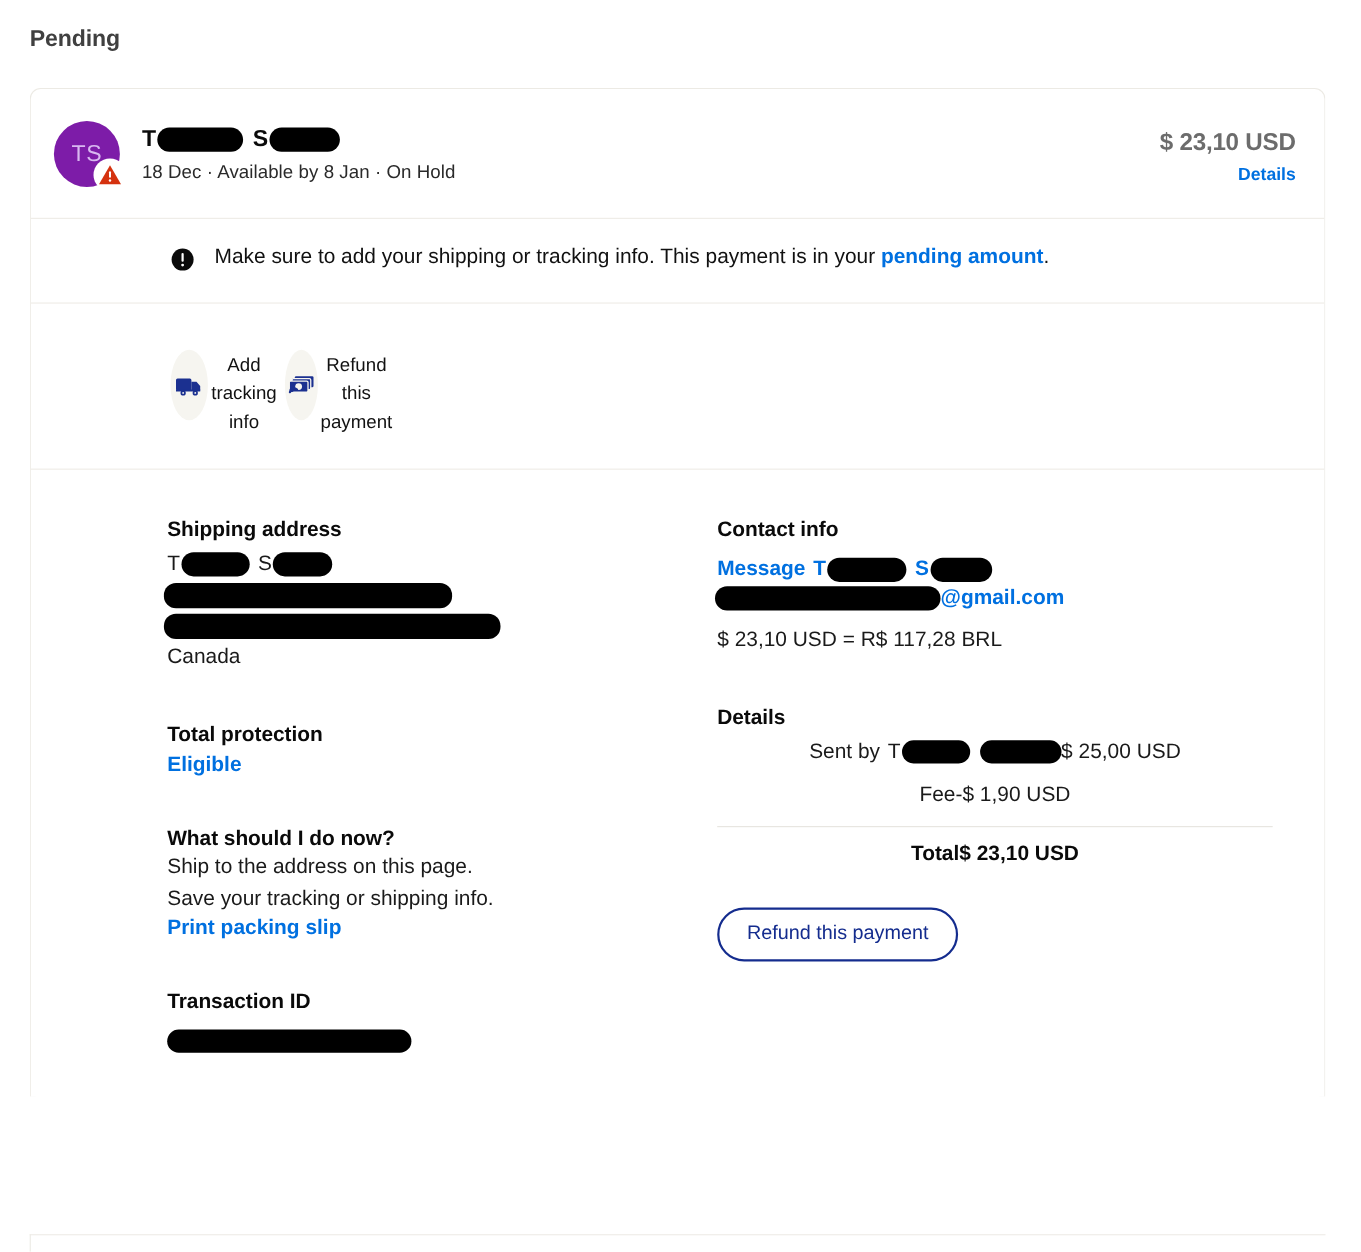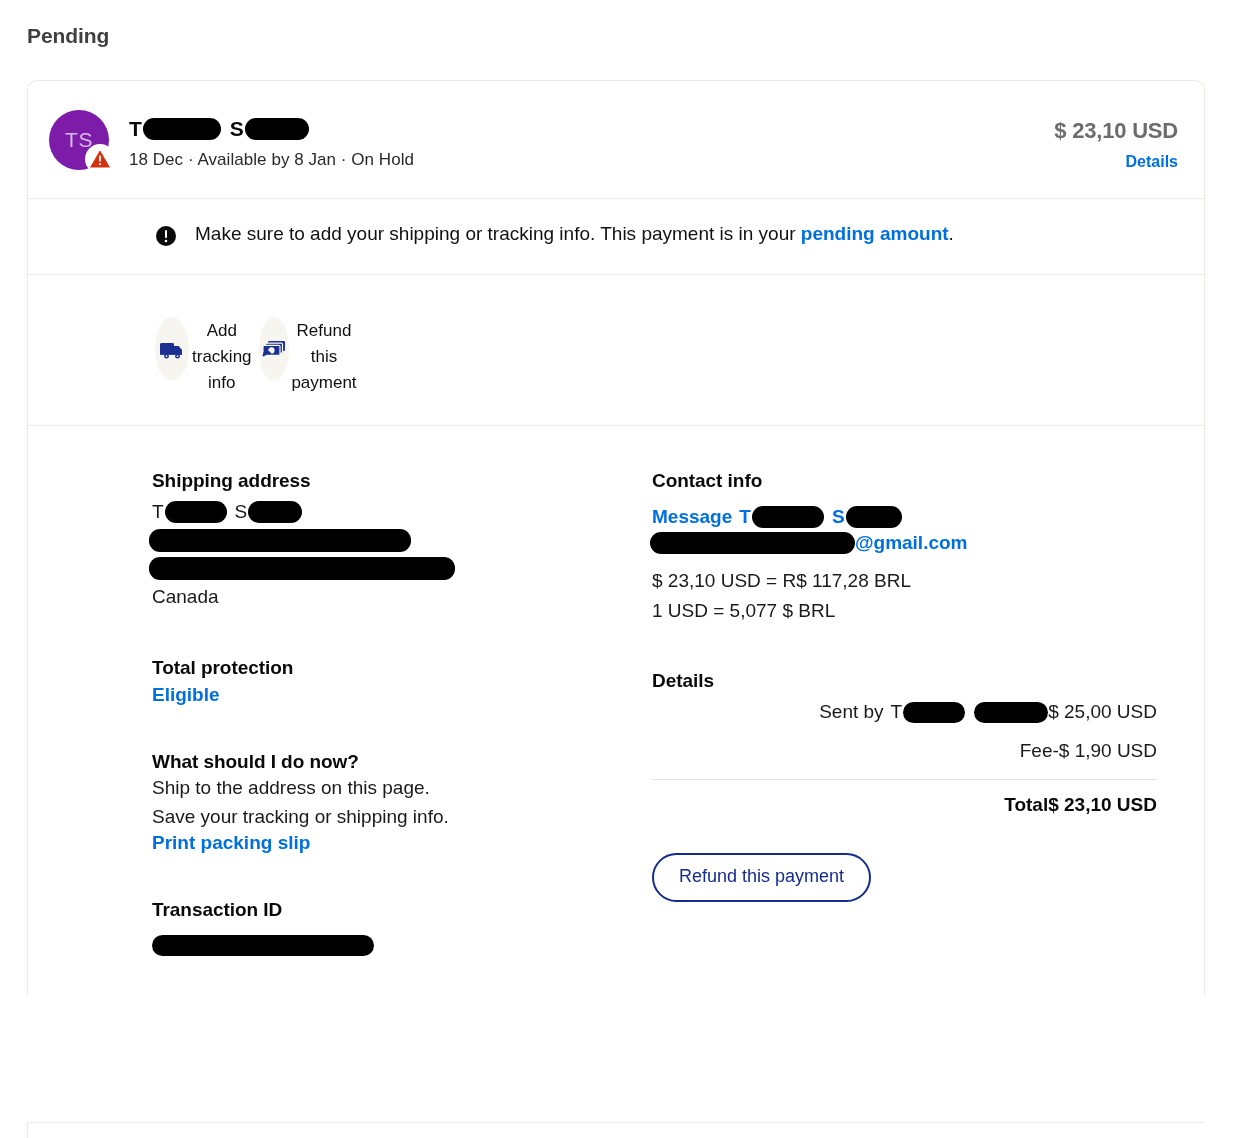--- a/index.html
+++ b/index.html
@@ -33,21 +33,21 @@
     border-radius: 10px 10px 0 0;
     background: #fff;
     overflow: hidden;
   }
 
   .divider { height: 1px; background: #eeece6; width: 100%; }
 
   
   .card-header {
     display: flex;
-    align-items: center;
+    align-items: flex-start;
     padding: 29px 26px 26px 21px;
     position: relative;
   }
   .avatar-wrap { position: relative; width: 68px; height: 62px; flex: 0 0 auto; }
   .avatar {
     width: 60px; height: 60px;
     border-radius: 50%;
     background: #7d1ca8;
     color: #d8b8f0;
     display: flex; align-items: center; justify-content: center;
@@ -168,21 +168,21 @@
   .contact-link {
     font-size: 19px; font-weight: bold; color: #0070e0; cursor: pointer;
     display: flex; align-items: center;
   }
   .email-line { display: flex; align-items: center; height: 30px; }
   .email-suffix { font-size: 19px; font-weight: bold; color: #0070e0; }
 
   .rate-lines { margin-top: 8px; }
 
   .detail-row {
-    display: flex; justify-content: flex-end; align-items: center;
+    display: flex; justify-content: center; align-items: center;
     font-size: 19px; color: #1a1a1a;
     padding: 9px 0 8px 0;
   }
   .detail-row .label { display: flex; align-items: center; }
   .detail-sep { height: 1px; background: #e6e4de; margin: 9px 0 4px 0; }
   .detail-row.total { font-weight: bold; color: #0a0a0a; padding-top: 10px; }
 
   .refund-btn {
     margin-top: 29px;
     display: inline-block;
@@ -344,21 +344,20 @@
             <span class="redact" style="width:56px;height:22px;margin-left:1px;"></span>
           </span>
         </div>
         <div class="email-line">
           <span class="redact" style="width:205px;height:22px;margin-left:-2px;"></span>
           <span class="email-suffix">@gmail.com</span>
         </div>
 
         <div class="rate-lines">
           <div class="body-text">$ 23,10 USD = R$ 117,28 BRL</div>
-          <div class="body-text">1 USD = 5,077 $ BRL</div>
         </div>
 
         <div class="sec-title spaced">Details</div>
 
         <div class="detail-row">
           <span class="label">
             <span>Sent by</span>
             <span style="margin-left:7px;">T</span>
             <span class="redact" style="width:62px;height:21px;margin-left:1px;"></span>
             <span class="redact" style="width:74px;height:21px;margin-left:9px;"></span>

